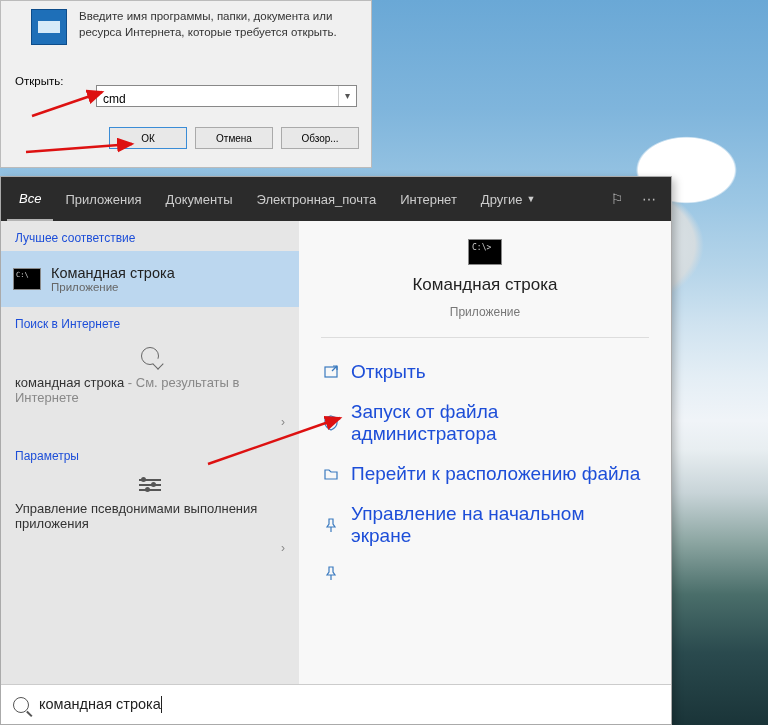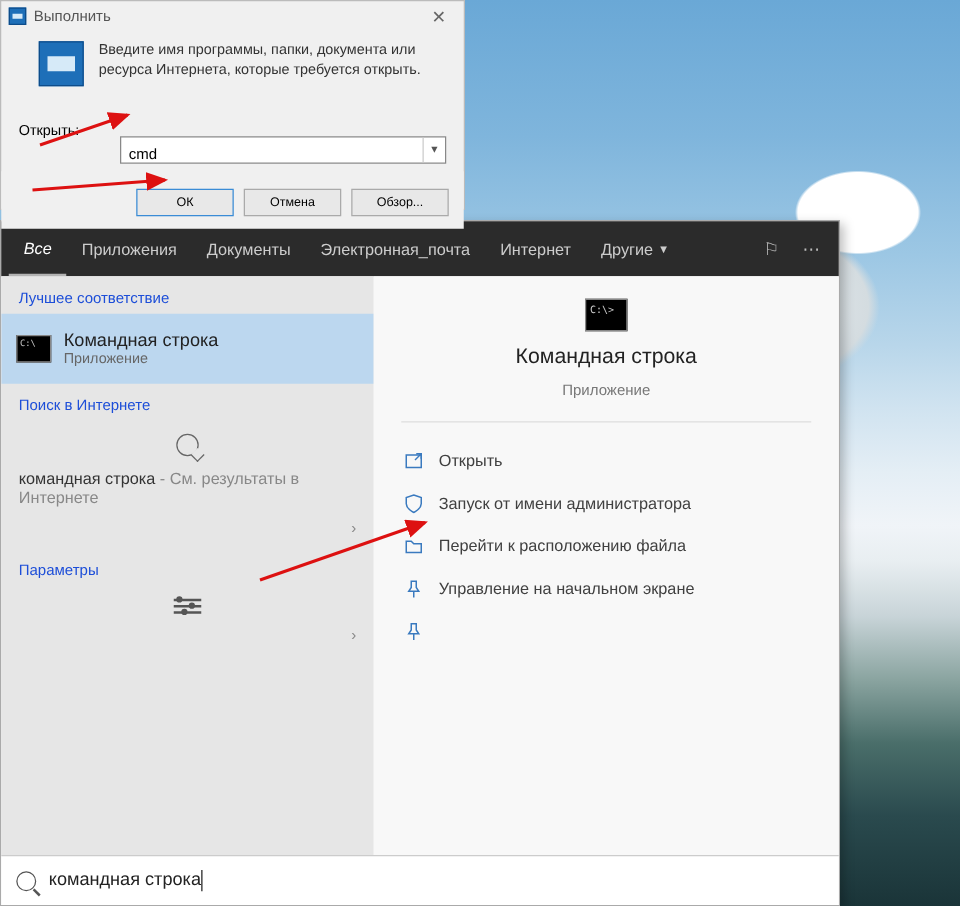--- a/index.html
+++ b/index.html
@@ -89,42 +89,37 @@
   .param-icon span:nth-child(2)::after { left: 12px; }
   .param-icon span:nth-child(3)::after { left: 6px; }
 
   .detail-header { display: flex; flex-direction: column; align-items: center; gap: 10px; padding-bottom: 18px; border-bottom: 1px solid #ddd; margin: 0 22px 10px 22px; }
   .detail-header .cmd-icon-lg { width: 34px; height: 26px; background: #000; border: 1px solid #888; position: relative; }
   .detail-header .cmd-icon-lg::before { content: "C:\\>"; color: #ccc; font-size: 8px; position: absolute; top: 3px; left: 3px; font-family: monospace; }
   .detail-title { font-size: 17px; color: #222; }
   .detail-sub { font-size: 12px; color: #777; }
 
   .action-list { padding: 4px 20px; }
-  .action { display: flex; gap: 12px; padding: 9px 4px; font-size: 13px; color: #404040; }
+  .action { display: flex; align-items: center; gap: 12px; padding: 9px 4px; font-size: 19px; color: #1d4ed8; }
   .action .aicon { width: 16px; height: 16px; flex: none; display: inline-flex; align-items: center; justify-content: center; }
   .aicon svg { width: 16px; height: 16px; }
 
   .search-bar { height: 40px; border-top: 1px solid #ccc; display: flex; align-items: center; padding: 0 12px; gap: 10px; background: #fff; }
   .search-bar .sicon { width: 16px; height: 16px; border: 1.5px solid #555; border-radius: 50%; position: relative; flex: none; }
   .search-bar .sicon::after { content: ""; position: absolute; width: 7px; height: 1.5px; background: #555; transform: rotate(45deg); bottom: -3px; right: -5px; }
   .caret { display: inline-block; width: 1px; height: 17px; background: #222; vertical-align: middle; animation: blink 1s step-end infinite; }
   @keyframes blink { 50% { opacity: 0; } }
 </style>
 </head>
 <body>
 
 <div class="wallpaper"></div>
 <div class="mountain"></div>
 
 <div class="run-dialog">
-  <div class="run-title">
-    <span class="run-icon"></span>
-    <span>Выполнить</span>
-    <span class="run-close">✕</span>
-  </div>
   <div class="run-body">
     <div class="run-big-icon"></div>
     <div class="run-desc">Введите имя программы, папки, документа или ресурса Интернета, которые требуется открыть.</div>
   </div>
   <div class="run-input-row">
     <span class="run-label">Открыть:</span>
     <div class="run-combo">
       <input type="text" value="cmd" style="">
       <span class="chev">▾</span>
     </div>
@@ -207,20 +202,21 @@
         <span class="chev-r">›</span>
       </div>
 
       <div class="section-label">Параметры</div>
       <div class="param-item">
         <div class="param-icon">
             <span></span>
             <span></span>
             <span></span>
           </div>
+        <div class="web-text">Управление псевдонимами выполнения приложения</div>
         <span class="chev-r">›</span>
       </div>
     </div>
 
     <div class="right-pane">
       <div class="detail-header">
         <div class="cmd-icon-lg"></div>
         <div class="detail-title">Командная строка</div>
         <div class="detail-sub">Приложение</div>
       </div>
@@ -234,21 +230,21 @@
               </svg>
             </span>
           <span>Открыть</span>
         </div>
         <div class="action">
           <span class="aicon">
               <svg viewBox="0 0 16 16">
                 <path d="M8 1 L14 3 V8 C14 12 8 15 8 15 C8 15 2 12 2 8 V3 Z" fill="none" stroke="#3a7abf" stroke-width="1.2"></path>
               </svg>
             </span>
-          <span>Запуск от имени администратора</span>
+          <span>Запуск от файла администратора</span>
         </div>
         <div class="action">
           <span class="aicon">
               <svg viewBox="0 0 16 16">
                 <path d="M2 4 H6 L8 6 H14 V13 H2 Z" fill="none" stroke="#3a7abf" stroke-width="1.2"></path>
               </svg>
             </span>
           <span>Перейти к расположению файла</span>
         </div>
         <div class="action">

